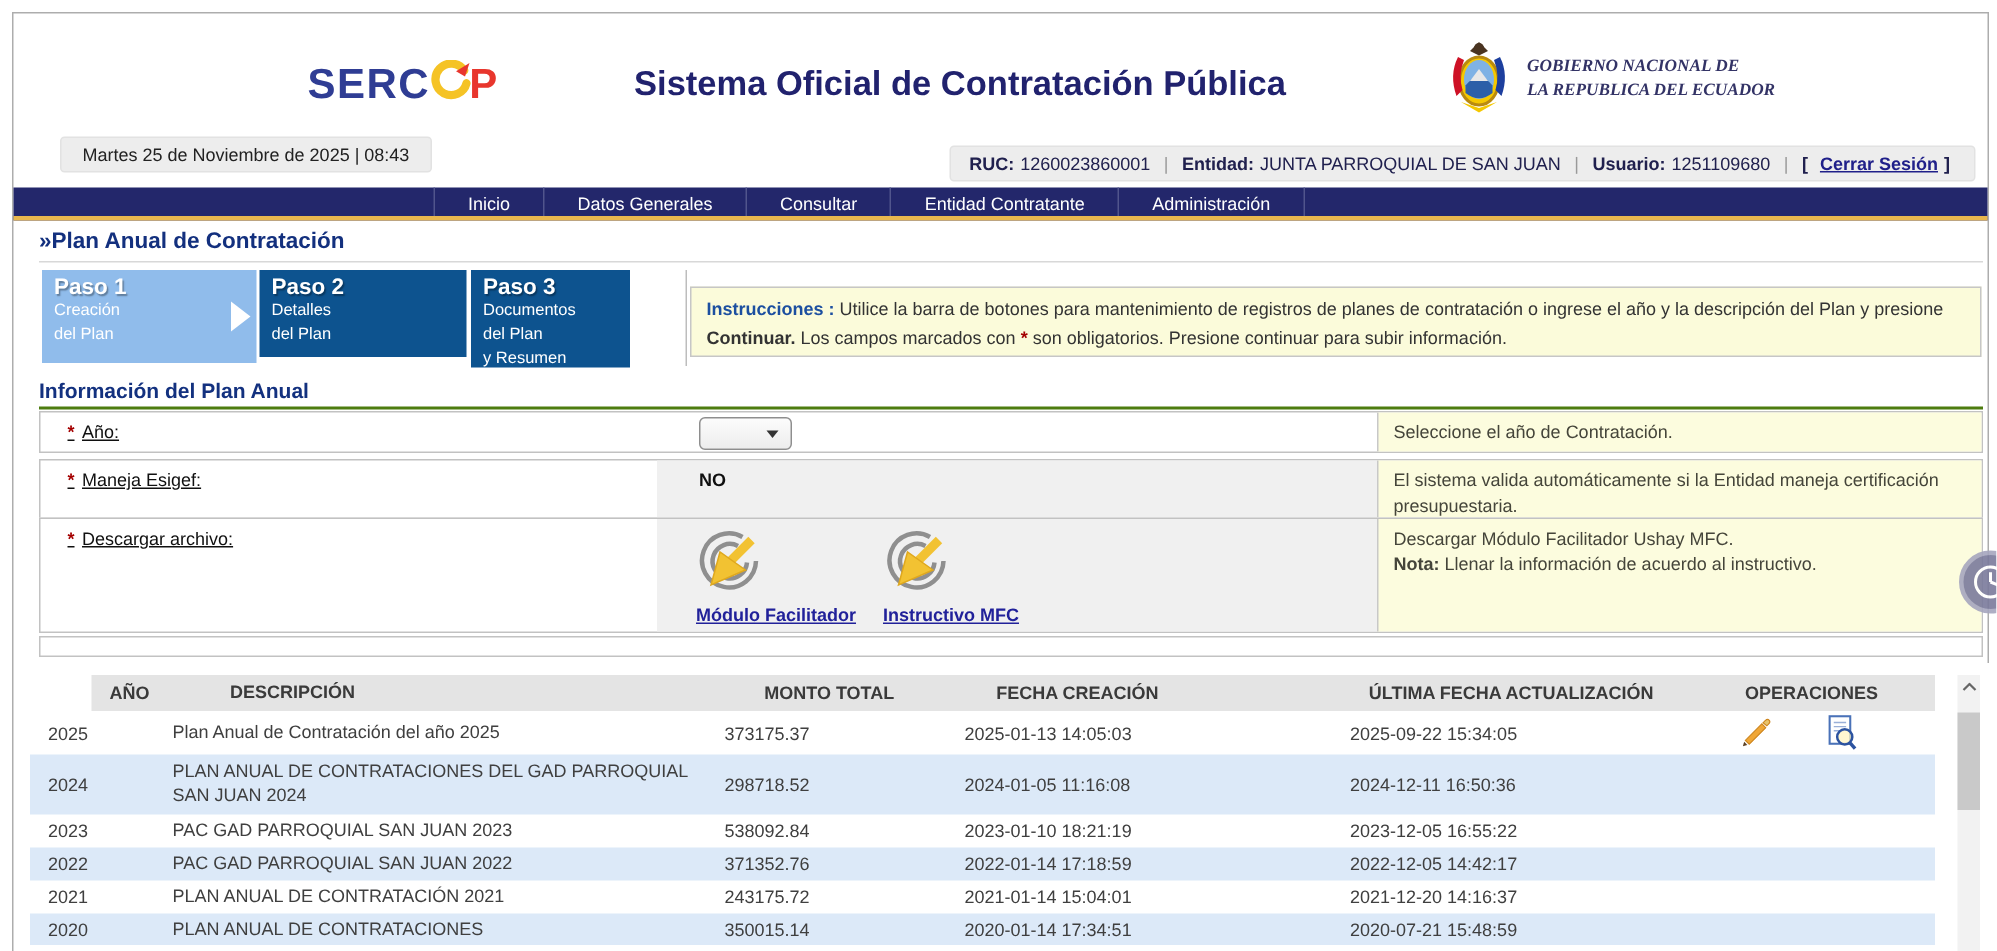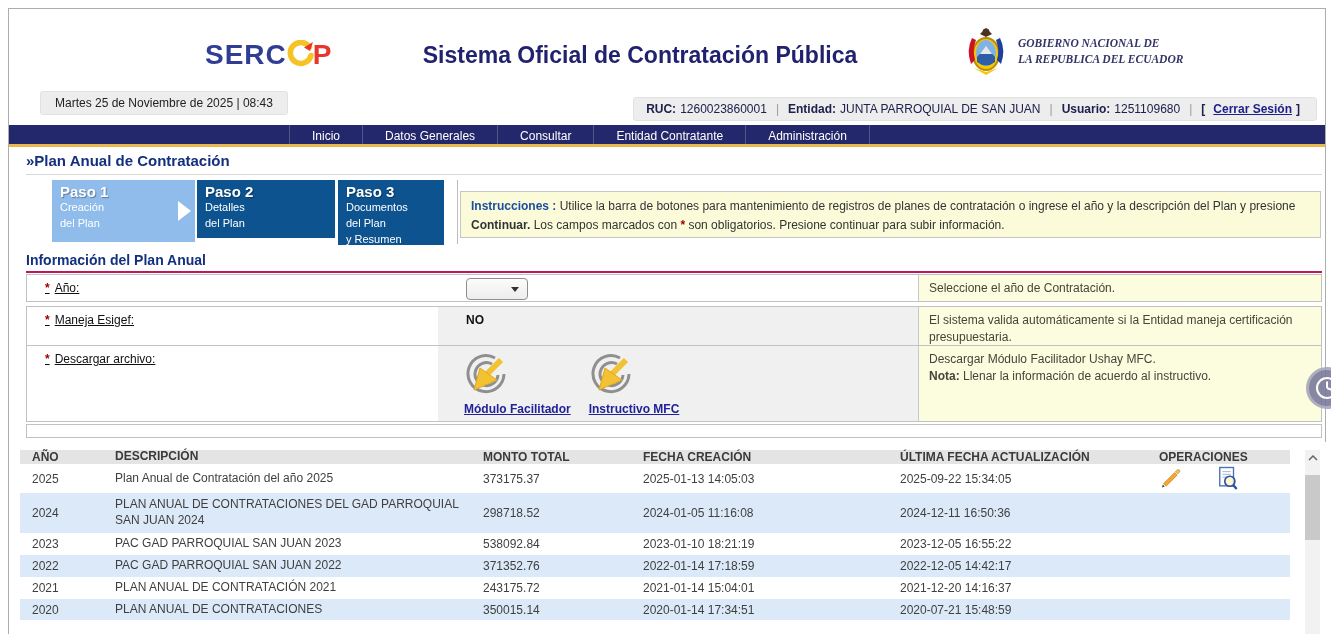--- a/index.html
+++ b/index.html
@@ -37,40 +37,40 @@
        border-bottom:3px solid #E9B74E;display:flex;padding-left:280px;box-sizing:border-box;}
   .nav-item{padding:0 22px;color:#FFFFFF;font-size:12px;line-height:22px;cursor:pointer;
             border-right:1px solid #51558C;}
   .nav-item:first-child{border-left:1px solid #51558C;}
 
   
   .breadcrumb{position:absolute;left:26px;top:152px;width:1296px;font-size:15px;font-weight:700;
               color:#13307E;padding-bottom:5px;border-bottom:1px solid #D8D8D8;}
 
   
-  .step{position:absolute;top:180px;color:#fff;padding:3px 8px;box-sizing:border-box;cursor:pointer;margin-left:24px;}
+  .step{position:absolute;top:180px;color:#fff;padding:3px 8px;box-sizing:border-box;cursor:pointer;}
   .step-title{font-size:15px;font-weight:700;text-shadow:1px 1px 1px rgba(0,0,0,.35);}
   .step-line{font-size:11px;line-height:1.45;}
   .step1{left:28px;width:143px;height:62px;background:#90BCEB;}
   .step2{left:173px;width:138px;height:58px;background:#0D538F;}
   .step3{left:314px;width:106px;height:65px;background:#0D538F;}
   .step-arrow{position:absolute;right:4px;top:50%;transform:translateY(-50%);width:0;height:0;
               border-left:13px solid #fff;border-top:10px solid transparent;border-bottom:10px solid transparent;}
 
   
   .instr-divider{position:absolute;left:457px;top:180px;width:1px;height:64px;background:#BDBDBD;}
   .instructions{position:absolute;left:460px;top:191px;width:861px;height:47px;box-sizing:border-box;
                 background:#FBFBDA;border:1px solid #C6C6C6;padding:5px 10px;font-size:12px;
                 color:#333;line-height:1.55;}
   .instructions .ilabel{color:#1C4FA0;font-weight:700;}
   .req{color:#A40000;font-weight:700;}
 
   
   .section-title{position:absolute;left:26px;top:252px;width:1296px;height:19px;
-                 border-bottom:2px solid #be185d;font-size:14px;font-weight:700;color:#13317F;}
+                 border-bottom:2px solid #4d7c0f;font-size:14px;font-weight:700;color:#13317F;}
   .form-row{position:absolute;left:26px;width:1296px;display:flex;border:1px solid #C2C2C2;
             box-sizing:border-box;background:#fff;}
   .fr1{top:274px;height:28px;}
   .fr2{top:306px;height:40px;}
   .fr3{top:345px;height:77px;}
   .fr-empty{top:424px;height:14px;}
   .fcol-label{width:411px;padding:6px 0 0 18px;box-sizing:border-box;font-size:12px;color:#101010;text-decoration:underline;}
   .fcol-ctrl{width:480px;box-sizing:border-box;}
   .fr2 .fcol-ctrl,.fr3 .fcol-ctrl{background:#F0F0F0;}
   .fcol-help{width:403px;box-sizing:border-box;background:#FCFCDE;border-left:1px solid #C8C8C8;
@@ -87,22 +87,22 @@
   .dl-item{display:flex;flex-direction:column;align-items:flex-start;cursor:pointer;}
   .dl-link{font-size:12px;font-weight:700;color:#21219A;text-decoration:underline;margin-top:1px;}
 
   
   .float-clock{position:absolute;left:1306px;top:367px;width:42px;height:42px;border-radius:50%;
                background:#7B7B9C;border:3px solid #A6A6BE;box-sizing:border-box;cursor:pointer;
                display:flex;align-items:center;justify-content:center;opacity:.9;}
 
   
   .table{position:absolute;left:20px;top:450px;width:1270px;}
-  .t-header{display:flex;background:#E4E4E4;height:14px;align-items:center;
-            font-weight:700;font-size:12px;color:#3A3A3A;}
+  .t-header{display:flex;background:#E4E4E4;height:24px;align-items:center;
+            font-weight:700;font-size:12px;color:#3A3A3A;margin-left:41px;}
   .t-row{display:flex;align-items:center;font-size:12px;color:#3F3F3F;}
   .t-row.alt{background:#DCE9F8;}
   .c-year{width:90px;padding-left:12px;box-sizing:border-box;}
   .c-desc{width:373px;padding-left:5px;padding-right:12px;box-sizing:border-box;line-height:1.3;}
   .c-amount{width:160px;box-sizing:border-box;}
   .c-created{width:257px;box-sizing:border-box;}
   .c-updated{width:245px;box-sizing:border-box;}
   .c-ops{width:145px;box-sizing:border-box;display:flex;gap:36px;padding-left:14px;align-items:center;}
   .h29{height:29px;} .h40{height:40px;} .h22{height:22px;} .h21{height:21px;}
   .op-icon{cursor:pointer;display:flex;}

